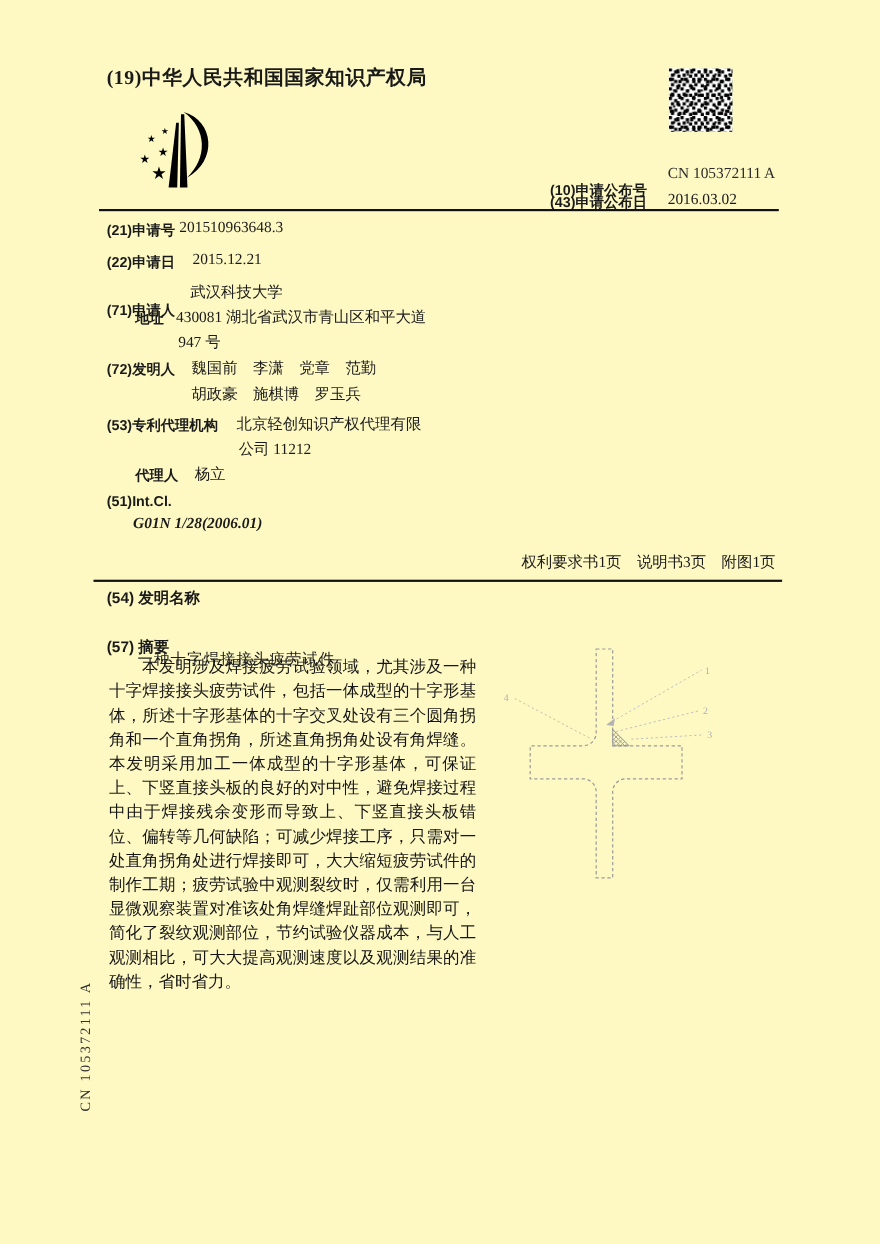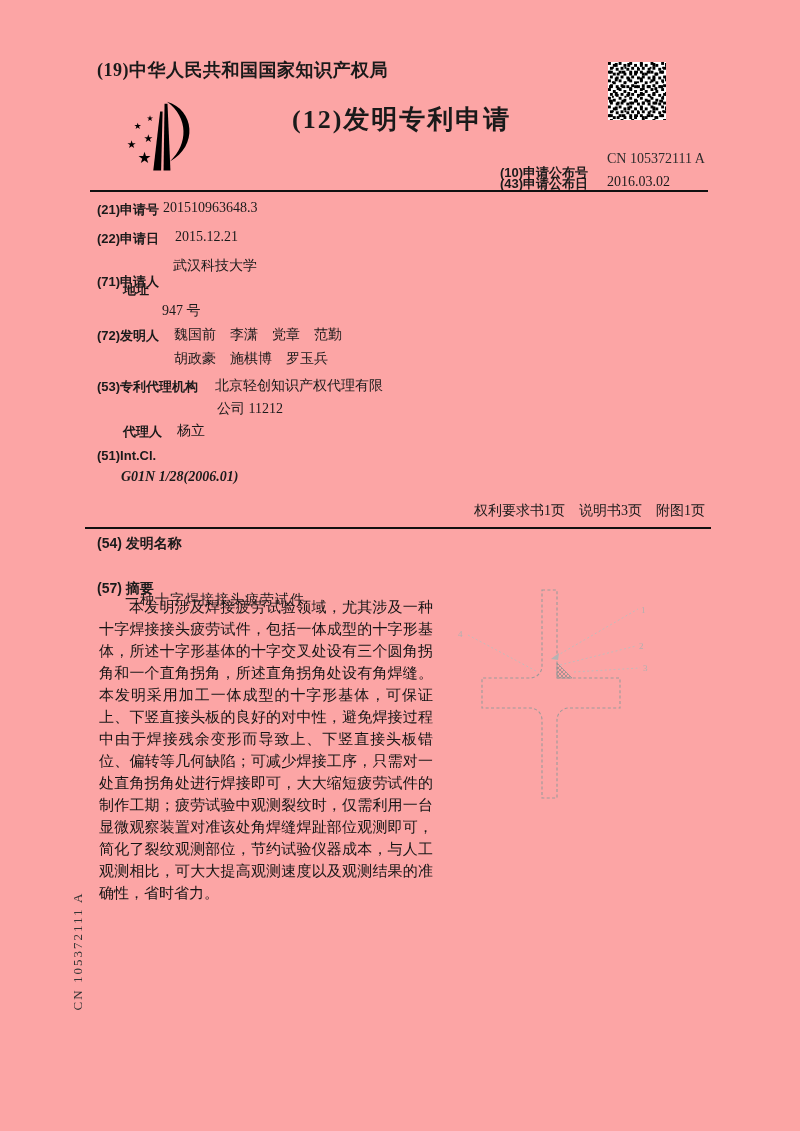--- a/index.html
+++ b/index.html
@@ -1,16 +1,16 @@
 <!DOCTYPE html>
 <html><head>
 <meta charset="utf-8">
 <style>
   html,body{margin:0;padding:0;background:#9a9a9a;}
-  .page{position:relative;width:800px;height:1131px;margin:0 auto;background:#fca5a5;
+  .page{position:relative;width:800px;height:1131px;margin:0 auto;background:#fef9c3;
         font-family:"Liberation Serif",serif;color:#1a1a1a;overflow:hidden;}
   .abs{position:absolute;}
   .lbl{position:absolute;font-family:"Liberation Sans",sans-serif;font-weight:bold;font-size:13px;white-space:nowrap;}
   .val{position:absolute;font-family:"Liberation Serif",serif;font-size:14px;white-space:nowrap;}
   .office{position:absolute;font-size:18px;font-weight:600;letter-spacing:.5px;white-space:nowrap;}
   .doctype{position:absolute;font-size:26px;font-weight:bold;letter-spacing:2px;white-space:nowrap;}
   .rule{position:absolute;height:2px;background:#111;}
   .pages{position:absolute;font-size:14px;white-space:nowrap;}
   .sec-lbl{position:absolute;font-family:"Liberation Sans",sans-serif;font-weight:bold;font-size:14px;white-space:nowrap;text-align:right;}
   .title-val{position:absolute;font-size:14px;letter-spacing:1px;white-space:nowrap;margin-top:33px;}
@@ -55,38 +55,38 @@
       <text x="16" y="38" font-size="9">★</text>
       <text x="29" y="30" font-size="8">★</text>
     </g>
     <g fill="#000">
       <polygon points="36,80 43,20 45.5,20 44,80"></polygon>
       <polygon points="46.5,80 47.5,12 50.5,12 53.5,80"></polygon>
     </g>
     <path fill="#000" d="M50,10 C78,18 82,55 53,71 C72,53 72,26 50,10 Z"></path>
   </svg>
 
-  <div class="doctype" style="left:292px;top:102px">(12)发明专利申请</div>
 
   <div class="lbl" style="left:500px;top:164px">(10)申请公布号</div>
   <div class="val" style="left:607px;top:151px;color:#2b2b2b">CN 105372111 A</div>
   <div class="lbl" style="left:500px;top:175px">(43)申请公布日</div>
   <div class="val" style="left:607px;top:174px">2016.03.02</div>
 
   <div class="rule" style="left:90px;top:190px;width:618px"></div>
 
   <div class="lbl" style="left:97px;top:201px">(21)申请号</div>
   <div class="val" style="left:163px;top:200px">201510963648.3</div>
 
   <div class="lbl" style="left:97px;top:230px">(22)申请日</div>
   <div class="val" style="left:175px;top:229px">2015.12.21</div>
 
   <div class="lbl" style="left:97px;top:273px">(71)申请人</div>
   <div class="val" style="left:173px;top:257px">武汉科技大学</div>
   <div class="lbl" style="left:123px;top:281px">地址</div>
+  <div class="val" style="left:160px;top:280px">430081 湖北省武汉市青山区和平大道</div>
   <div class="val" style="left:162px;top:302px">947 号</div>
 
   <div class="lbl" style="left:97px;top:327px">(72)发明人</div>
   <div class="val" style="left:174px;top:326px">魏国前　李潇　党章　范勤</div>
   <div class="val" style="left:174px;top:350px">胡政豪　施棋博　罗玉兵</div>
 
   <div class="lbl" style="left:97px;top:378px">(53)专利代理机构</div>
   <div class="val" style="left:215px;top:377px">北京轻创知识产权代理有限</div>
   <div class="val" style="left:217px;top:400px">公司 11212</div>
   <div class="lbl" style="left:123px;top:423px">代理人</div>

